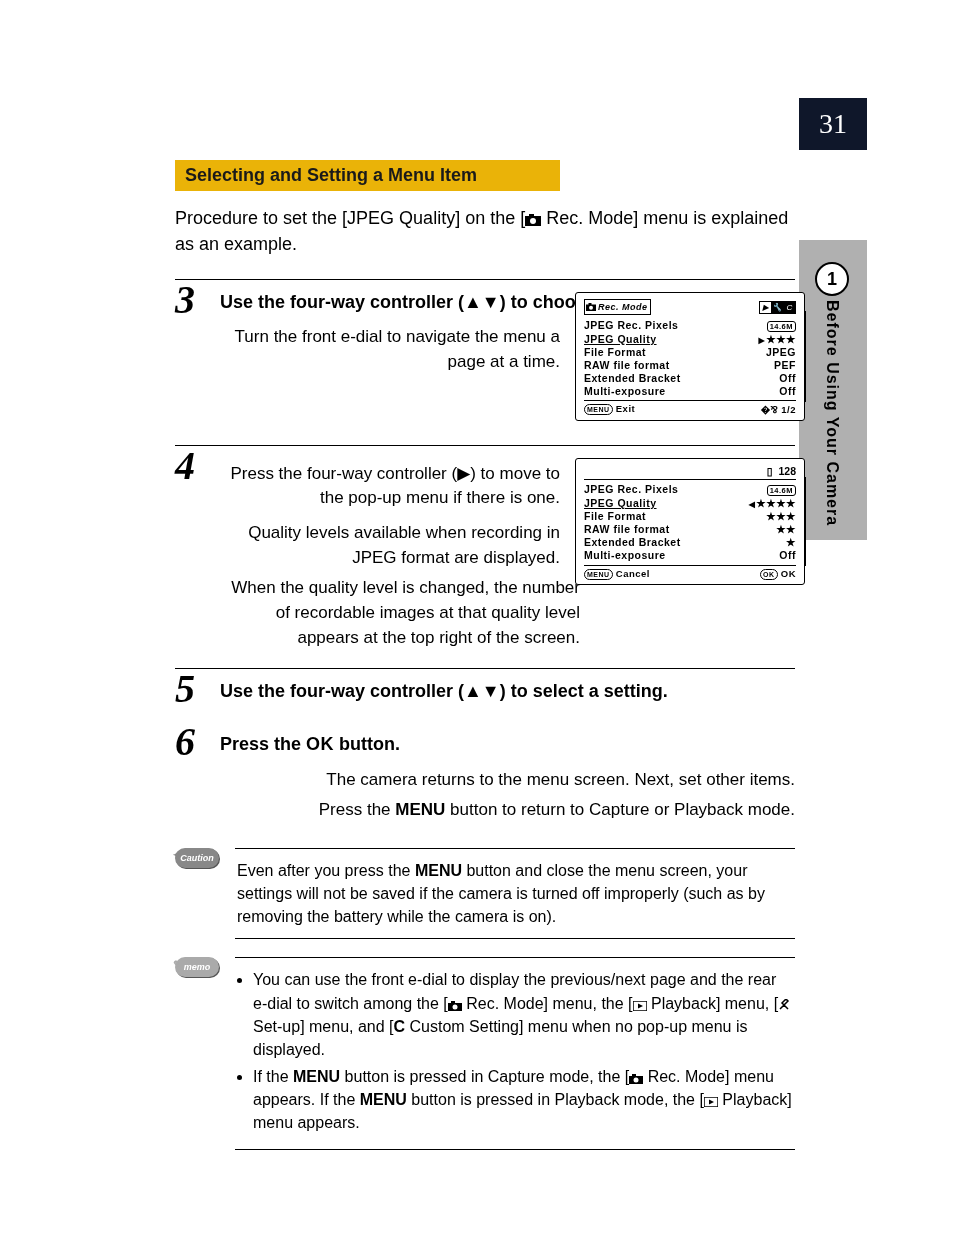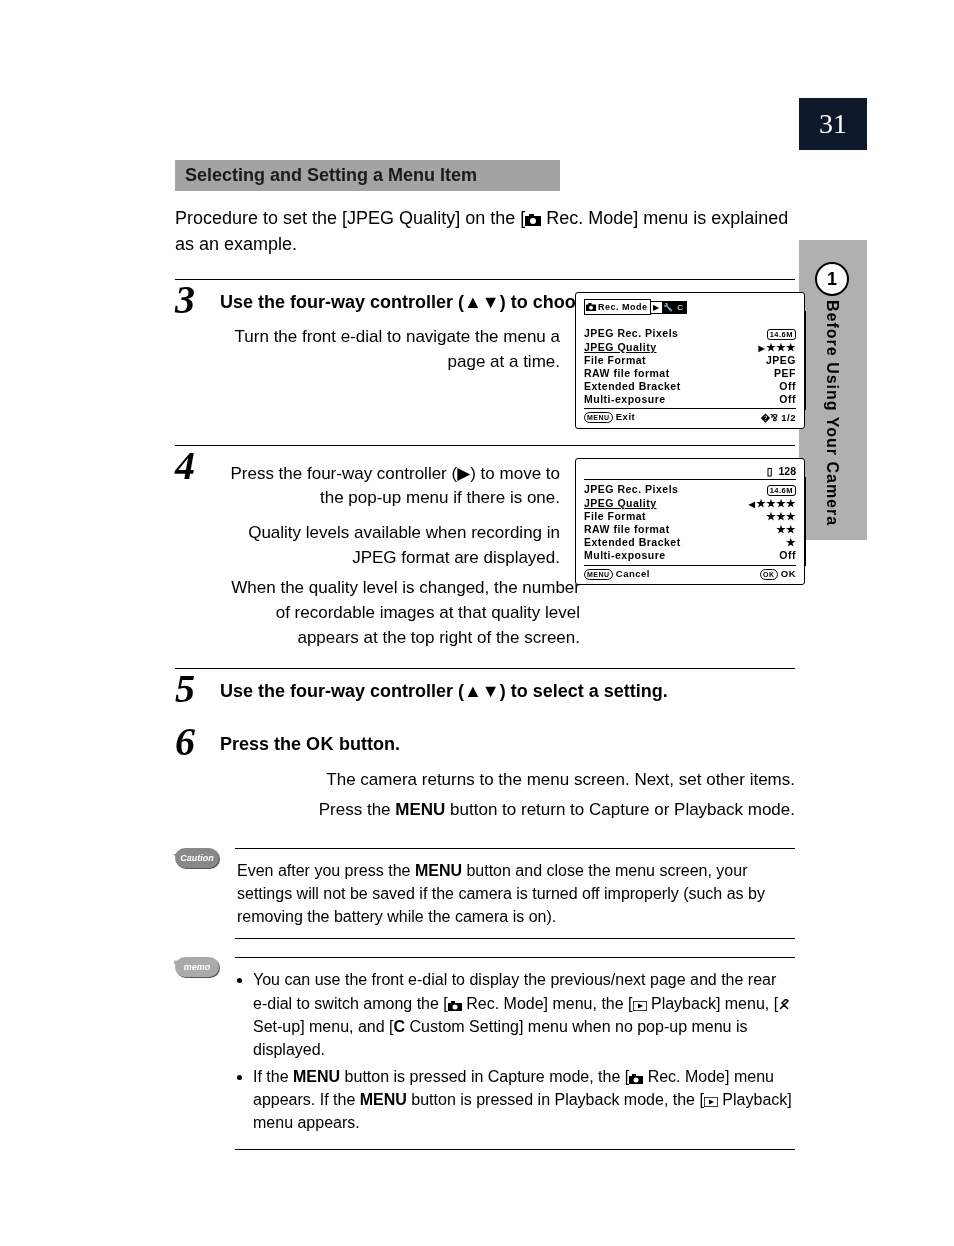--- a/index.html
+++ b/index.html
@@ -64,21 +64,21 @@
     font-weight: bold;
     letter-spacing: 1px;
   }
   .content {
     position: absolute;
     left: 175px;
     top: 160px;
     width: 620px;
   }
   .section-heading {
-    background: #a3a3a3;
+    background: #eab308;
     padding: 5px 10px;
     font-size: 18px;
     font-weight: bold;
     width: 365px;
     color: #1a1a1a;
   }
   .intro {
     margin-top: 14px;
     font-size: 18px;
     line-height: 1.45;
@@ -123,23 +123,24 @@
     top: 10px;
     width: 212px;
     border: 1px solid #000;
     padding: 6px 8px 4px 8px;
     background: #fff;
     border-radius: 3px;
     font-size: 10.5px;
   }
   .lcd-head {
     display: flex;
-    justify-content: flex-start;
+    justify-content: space-between;
     align-items: center;
-    margin-bottom: 11px;
+    margin-bottom: 3px;
+    font-style: italic;
   }
   .lcd-head-left {
     border: 1px solid #000;
     padding: 0 2px 0 1px;
     display: inline-flex;
     align-items: center;
     gap: 2px;
     height: 14px;
     font-weight: bold;
     letter-spacing: 0.5px;

